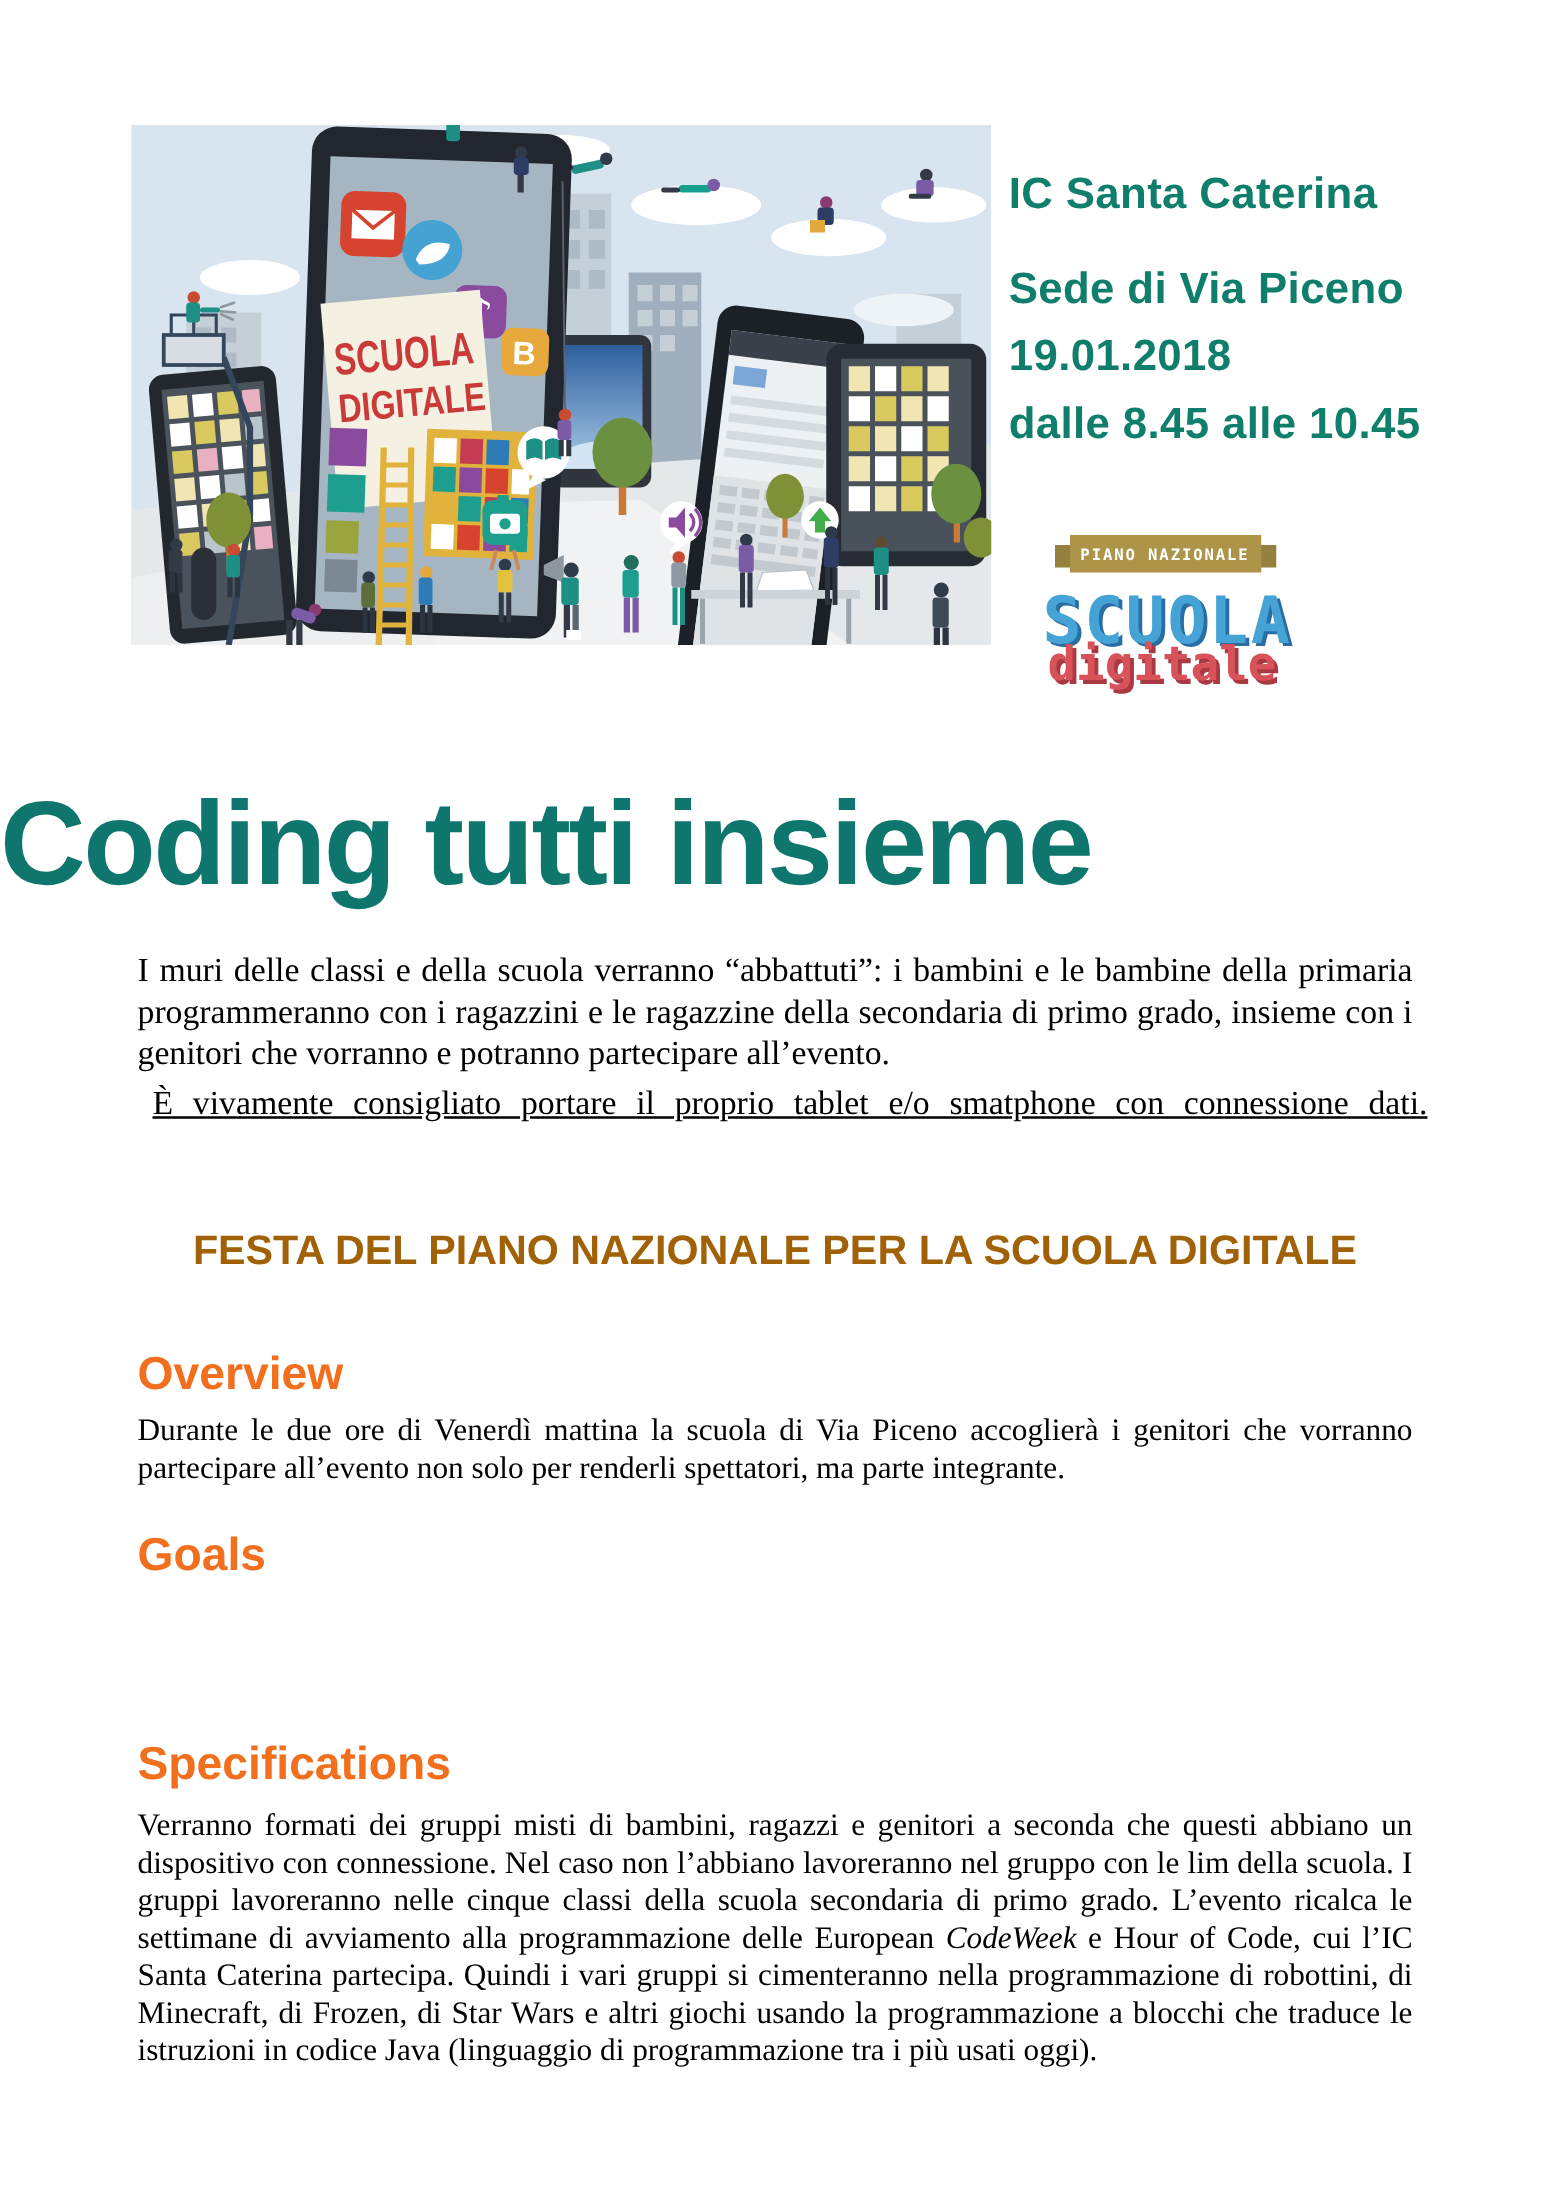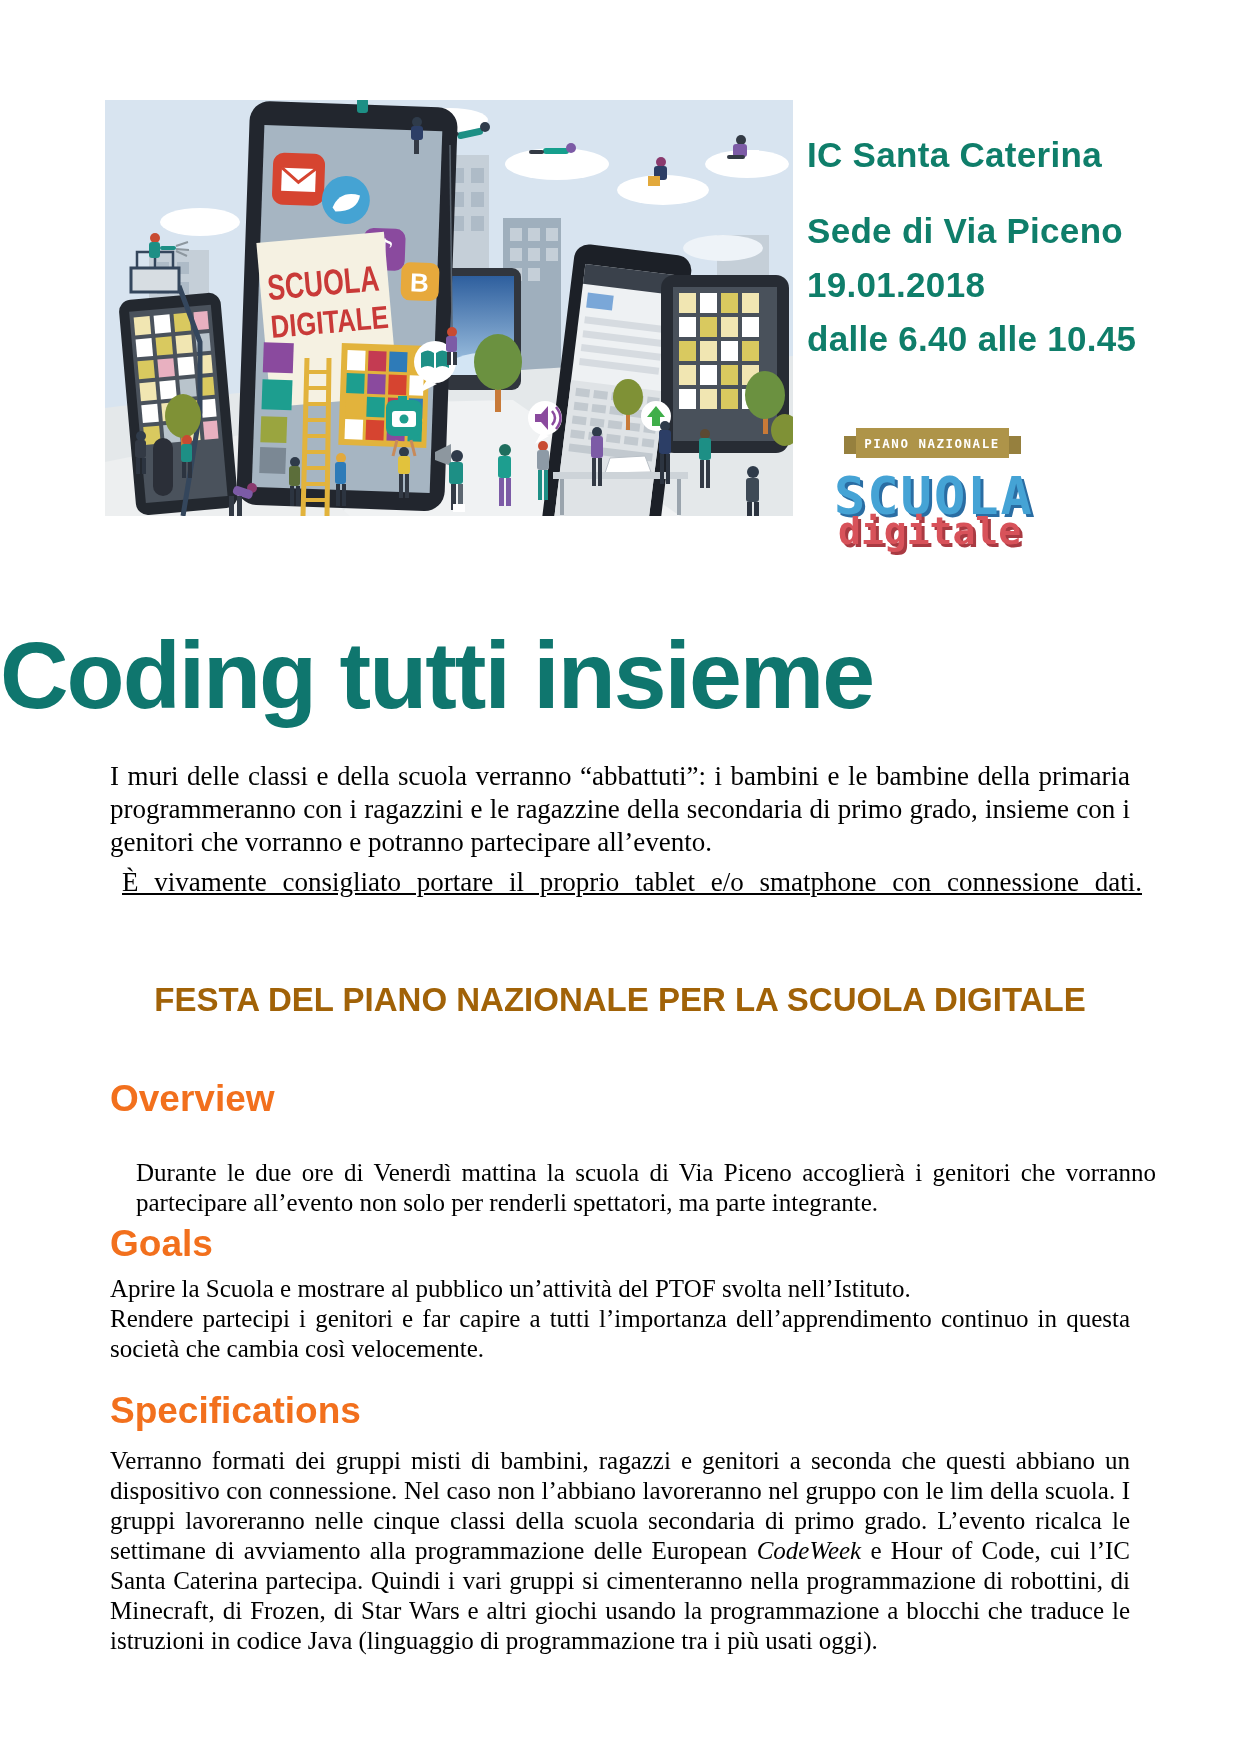--- a/index.html
+++ b/index.html
@@ -38,21 +38,21 @@
   }
   .sec-h {
     left:110px; width:1020px;
     font-family:"Liberation Sans", sans-serif; font-weight:bold;
     font-size:37px; line-height:1; color:#f2701d;
   }
   .h-overview { top:1080px; }
   .h-goals { top:1225px; }
   .h-specs { top:1392px; }
   .sec-p { left:110px; width:1020px; font-size:25px; line-height:30px; text-align:justify; }
-  .p-overview { top:1158px;margin-left:26px; }
+  .p-overview { top:1130px; }
   .p-goals { top:1274px; }
   .p-specs { top:1446px; }
   .italic { font-style:italic;margin-top:10px; }
   svg text { user-select:none; }
 </style>
 </head>
 <body>
 
 <div class="page">
 
@@ -470,21 +470,21 @@
       <rect x="642" y="402" width="5" height="14" fill="#2c3440"></rect>
         <rect x="649" y="402" width="5" height="14" fill="#2c3440"></rect>
     </g>
   </svg>
 
   <div class="abs info">
     <div>IC Santa Caterina</div>
     <div class="group">
       <div>Sede di Via Piceno</div>
       <div>19.01.2018</div>
-      <div>dalle 6.40 alle 10.45</div>
+      <div>dalle 8.45 alle 10.45</div>
     </div>
   </div>
 
   <svg class="abs logo" viewBox="0 0 205 130" aria-hidden="true">
     <g>
       <rect x="14" y="8" width="16" height="18" fill="#96803e"></rect>
       <rect x="175" y="8" width="16" height="18" fill="#96803e"></rect>
       <rect x="26" y="0" width="153" height="30" fill="#ae9449"></rect>
       <text x="102" y="20" text-anchor="middle" font-family="'DejaVu Sans Mono', monospace" font-size="12.5" font-weight="bold" fill="#ffffff" letter-spacing="1.5">PIANO NAZIONALE</text>
     </g>
@@ -498,21 +498,17 @@
 
   <p class="abs p1">I muri delle classi e della scuola verranno “abbattuti”: i bambini e le bambine della primaria programmeranno con i ragazzini e le ragazzine della secondaria di primo grado, insieme con i genitori che vorranno e potranno partecipare all’evento.</p>
   <p class="abs p2">È vivamente consigliato portare il proprio tablet e/o smatphone con connessione dati.</p>
 
   <div class="abs banner-heading">FESTA DEL PIANO NAZIONALE PER LA SCUOLA DIGITALE</div>
 
   <h2 class="abs sec-h h-overview">Overview</h2>
   <p class="abs sec-p p-overview">Durante le due ore di Venerdì mattina la scuola di Via Piceno accoglierà i genitori che vorranno partecipare all’evento non solo per renderli spettatori, ma parte integrante.</p>
 
   <h2 class="abs sec-h h-goals">Goals</h2>
-  <div class="abs sec-p p-goals">
-    <div>Aprire la Scuola e mostrare al pubblico un’attività del PTOF svolta nell’Istituto.</div>
-    <div>Rendere partecipi i genitori e far capire a tutti l’importanza dell’apprendimento continuo in questa società che cambia così velocemente.</div>
-  </div>
 
   <h2 class="abs sec-h h-specs">Specifications</h2>
   <p class="abs sec-p p-specs"><span>Verranno formati dei gruppi misti di bambini, ragazzi e genitori a seconda che questi abbiano un dispositivo con connessione. Nel caso non l’abbiano lavoreranno nel gruppo con le lim della scuola. I gruppi lavoreranno nelle cinque classi della scuola secondaria di primo grado. L’evento ricalca le settimane di avviamento alla programmazione delle European </span><span class="italic">CodeWeek</span><span> e Hour of Code, cui l’IC Santa Caterina partecipa. Quindi i vari gruppi si cimenteranno nella programmazione di robottini, di Minecraft, di Frozen, di Star Wars e altri giochi usando la programmazione a blocchi che traduce le istruzioni in codice Java (linguaggio di programmazione tra i più usati oggi).</span></p>
 
 </div>
 
 </body></html>

